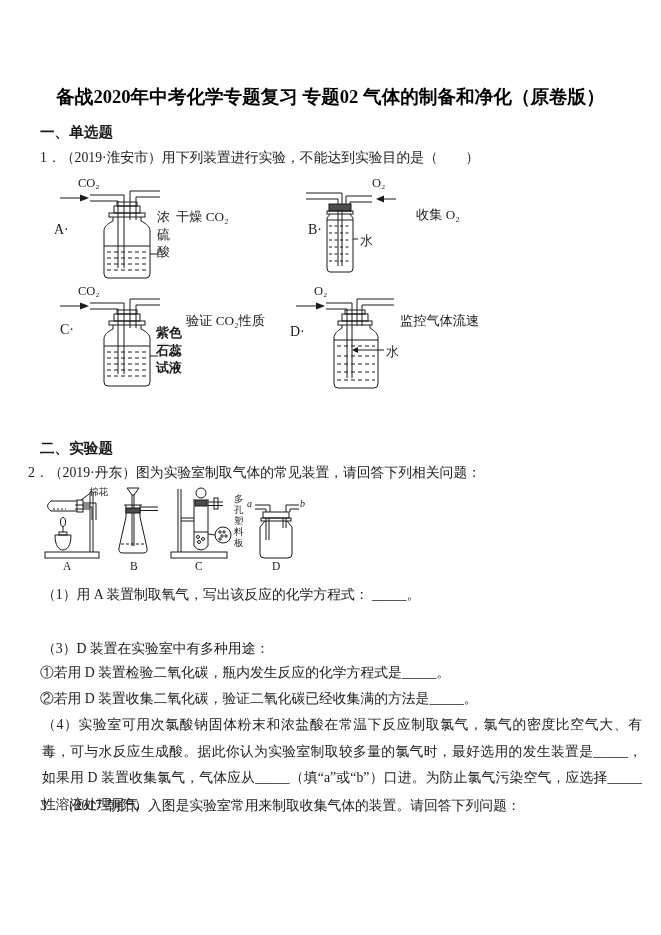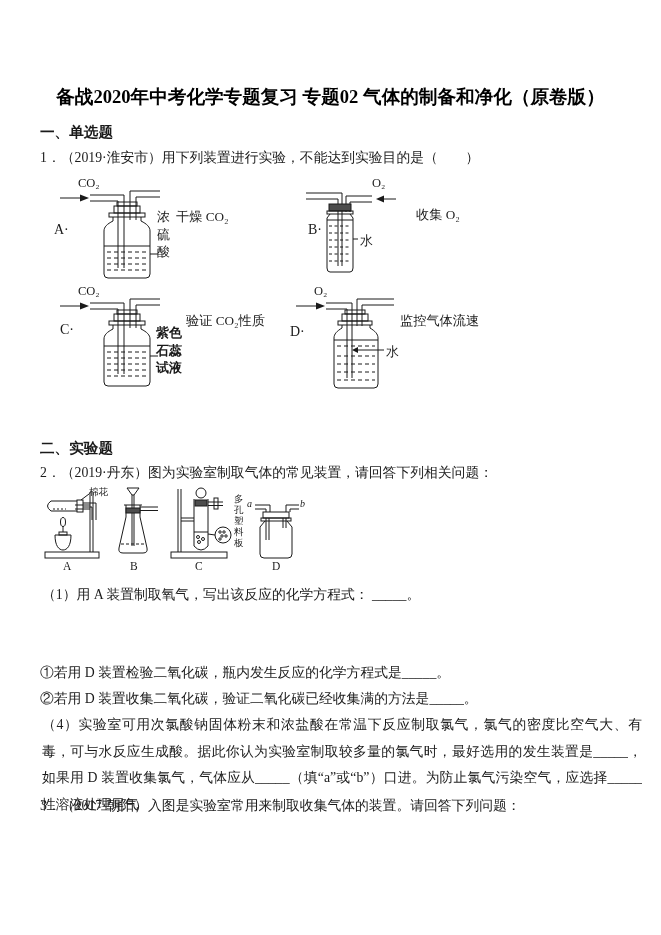--- a/index.html
+++ b/index.html
@@ -137,21 +137,21 @@
       <line class="ln" x1="55" y1="82" x2="93" y2="82" stroke-dasharray="4 3"></line>
       <line class="ln" x1="76" y1="52" x2="102" y2="52"></line>
         <polygon class="fl" points="76,49 70,52 76,55"></polygon>
     </svg>
     <div class="t opt-key" style="left:8px;top:40px;">D·</div>
     <div class="t vlabel" style="left:104px;top:59px;">水</div>
     <div class="t caption" style="left:118px;top:28px;">监控气体流速</div>
   </div>
 
   <div class="t sec-head" style="left:40px;top:439px;">二、实验题</div>
-  <div class="t body-text" style="left:40px;top:464px;text-align:center;">2．（2019·丹东）图为实验室制取气体的常见装置，请回答下列相关问题：</div>
+  <div class="t body-text" style="left:28px;top:464px;text-align:center;">2．（2019·丹东）图为实验室制取气体的常见装置，请回答下列相关问题：</div>
 
   <div class="t" style="left:33px;top:486px;width:310px;height:90px;">
     <svg style="left:0;top:0;" width="310" height="88" viewBox="0 0 310 88">
 
       <g>
         <rect class="ln" x="12" y="66" width="54" height="6"></rect>
         <line class="ln" x1="57" y1="6" x2="57" y2="66"></line>
           <line class="ln" x1="60" y1="6" x2="60" y2="66"></line>
         <line class="ln" x1="42" y1="19" x2="57" y2="19"></line>
           <line class="ln" x1="42" y1="23" x2="57" y2="23"></line>
@@ -228,19 +228,20 @@
 板</div>
     <div class="t port-label" style="left:214px;top:12px;">a</div>
     <div class="t port-label" style="left:267px;top:12px;">b</div>
     <div class="t fig-letter" style="left:30px;top:74px;">A</div>
     <div class="t fig-letter" style="left:97px;top:74px;">B</div>
     <div class="t fig-letter" style="left:162px;top:74px;">C</div>
     <div class="t fig-letter" style="left:239px;top:74px;">D</div>
   </div>
 
   <div class="t body-text" style="left:42px;top:586px;">（1）用 A 装置制取氧气，写出该反应的化学方程式： _____。</div>
+  <div class="t body-text" style="left:42px;top:640px;">（3）D 装置在实验室中有多种用途：</div>
   <div class="t body-text" style="left:40px;top:664px;">①若用 D 装置检验二氧化碳，瓶内发生反应的化学方程式是_____。</div>
   <div class="t body-text" style="left:40px;top:690px;">②若用 D 装置收集二氧化碳，验证二氧化碳已经收集满的方法是_____。</div>
   <div class="para" style="left:42px;top:712px;width:600px;">（4）实验室可用次氯酸钠固体粉末和浓盐酸在常温下反应制取氯气，氯气的密度比空气大、有毒，可与水反应生成酸。据此你认为实验室制取较多量的氯气时，最好选用的发生装置是_____，如果用 D 装置收集氯气，气体应从_____（填“a”或“b”）口进。为防止氯气污染空气，应选择_____性溶液处理尾气</div>
 
   <div class="t body-text" style="left:40px;top:797px;">3．（2017·朝阳）入图是实验室常用来制取收集气体的装置。请回答下列问题：</div>
 
 </div>
 
 </body></html>

